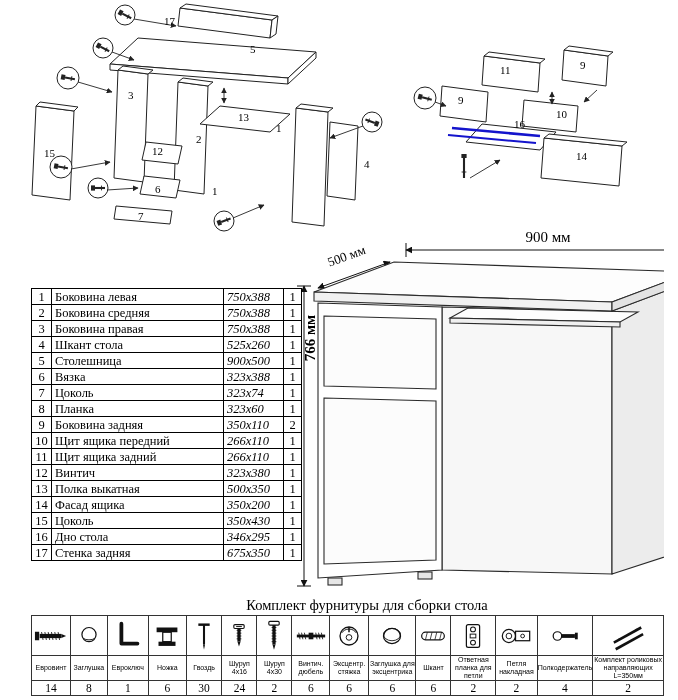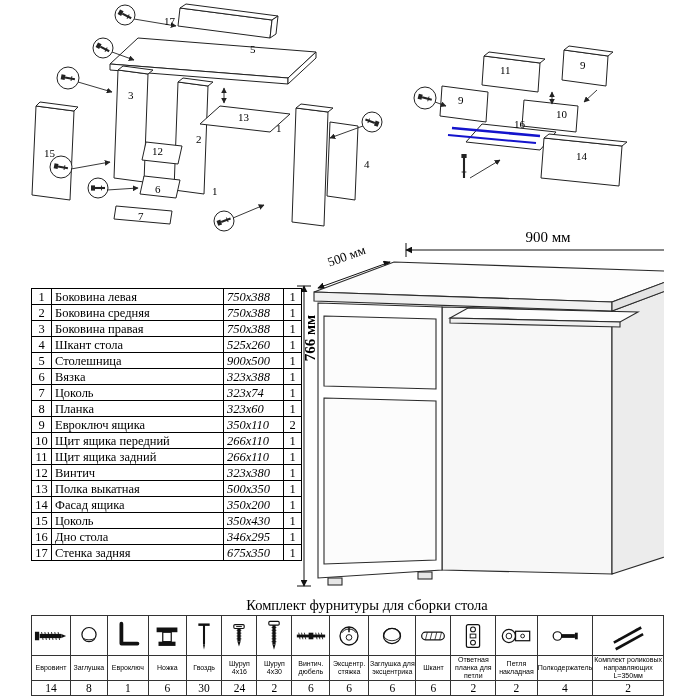--- a/index.html
+++ b/index.html
@@ -331,21 +331,21 @@
           <td class="c-qty">1</td>
         </tr>
         <tr>
           <td class="c-num">8</td>
           <td class="c-name">Планка</td>
           <td class="c-size">323x60</td>
           <td class="c-qty">1</td>
         </tr>
         <tr>
           <td class="c-num">9</td>
-          <td class="c-name">Евроключ ящика</td>
+          <td class="c-name">Боковина задняя</td>
           <td class="c-size">350x110</td>
           <td class="c-qty">2</td>
         </tr>
         <tr>
           <td class="c-num">10</td>
           <td class="c-name">Щит ящика передний</td>
           <td class="c-size">266x110</td>
           <td class="c-qty">1</td>
         </tr>
         <tr>

